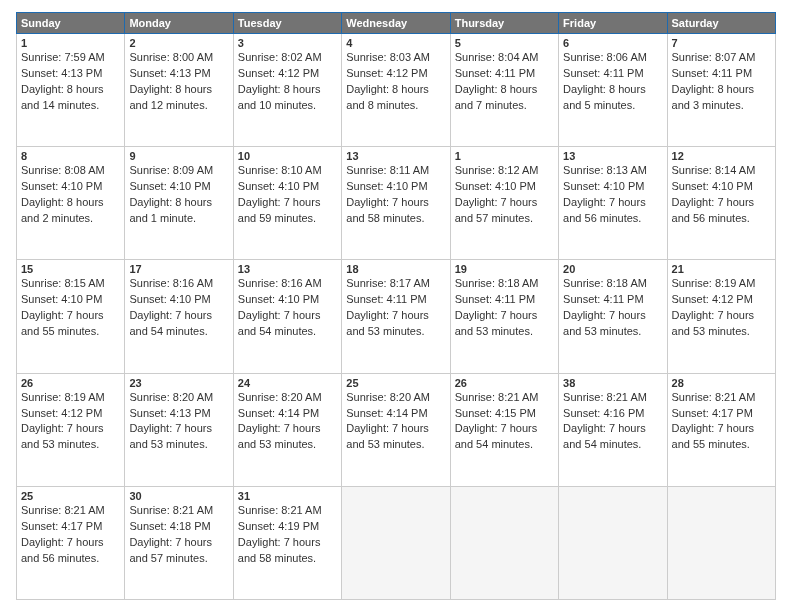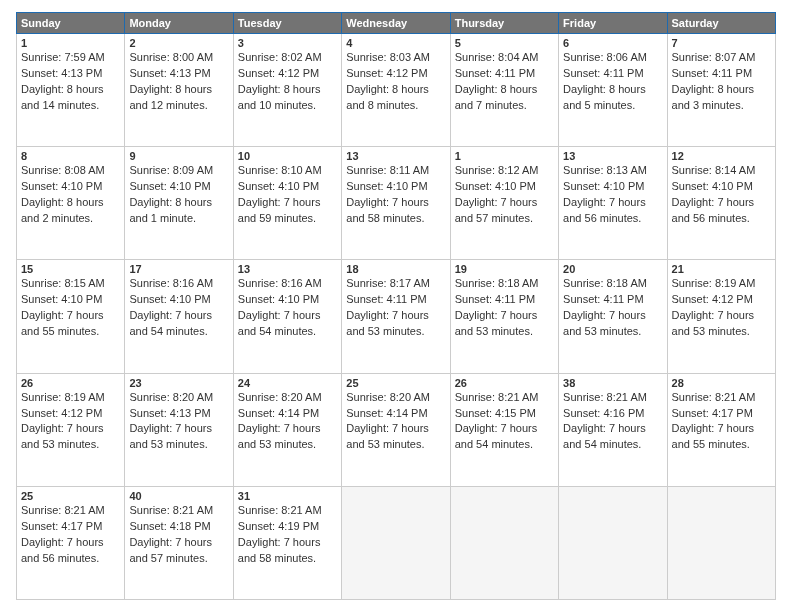--- a/index.html
+++ b/index.html
@@ -231,21 +231,21 @@
             <span class="day-num">28</span>
             <div class="cell-text">Sunrise: 8:21 AM<br>Sunset: 4:17 PM<br>Daylight: 7 hours<br>and 55 minutes.</div>
           </td>
         </tr>
         <tr>
           <td>
             <span class="day-num">25</span>
             <div class="cell-text">Sunrise: 8:21 AM<br>Sunset: 4:17 PM<br>Daylight: 7 hours<br>and 56 minutes.</div>
           </td>
           <td>
-            <span class="day-num">40</span>
+            <span class="day-num">30</span>
             <div class="cell-text">Sunrise: 8:21 AM<br>Sunset: 4:18 PM<br>Daylight: 7 hours<br>and 57 minutes.</div>
           </td>
           <td>
             <span class="day-num">31</span>
             <div class="cell-text">Sunrise: 8:21 AM<br>Sunset: 4:19 PM<br>Daylight: 7 hours<br>and 58 minutes.</div>
           </td>
           <td class="empty"></td>
           <td class="empty"></td>
           <td class="empty"></td>
           <td class="empty"></td>

